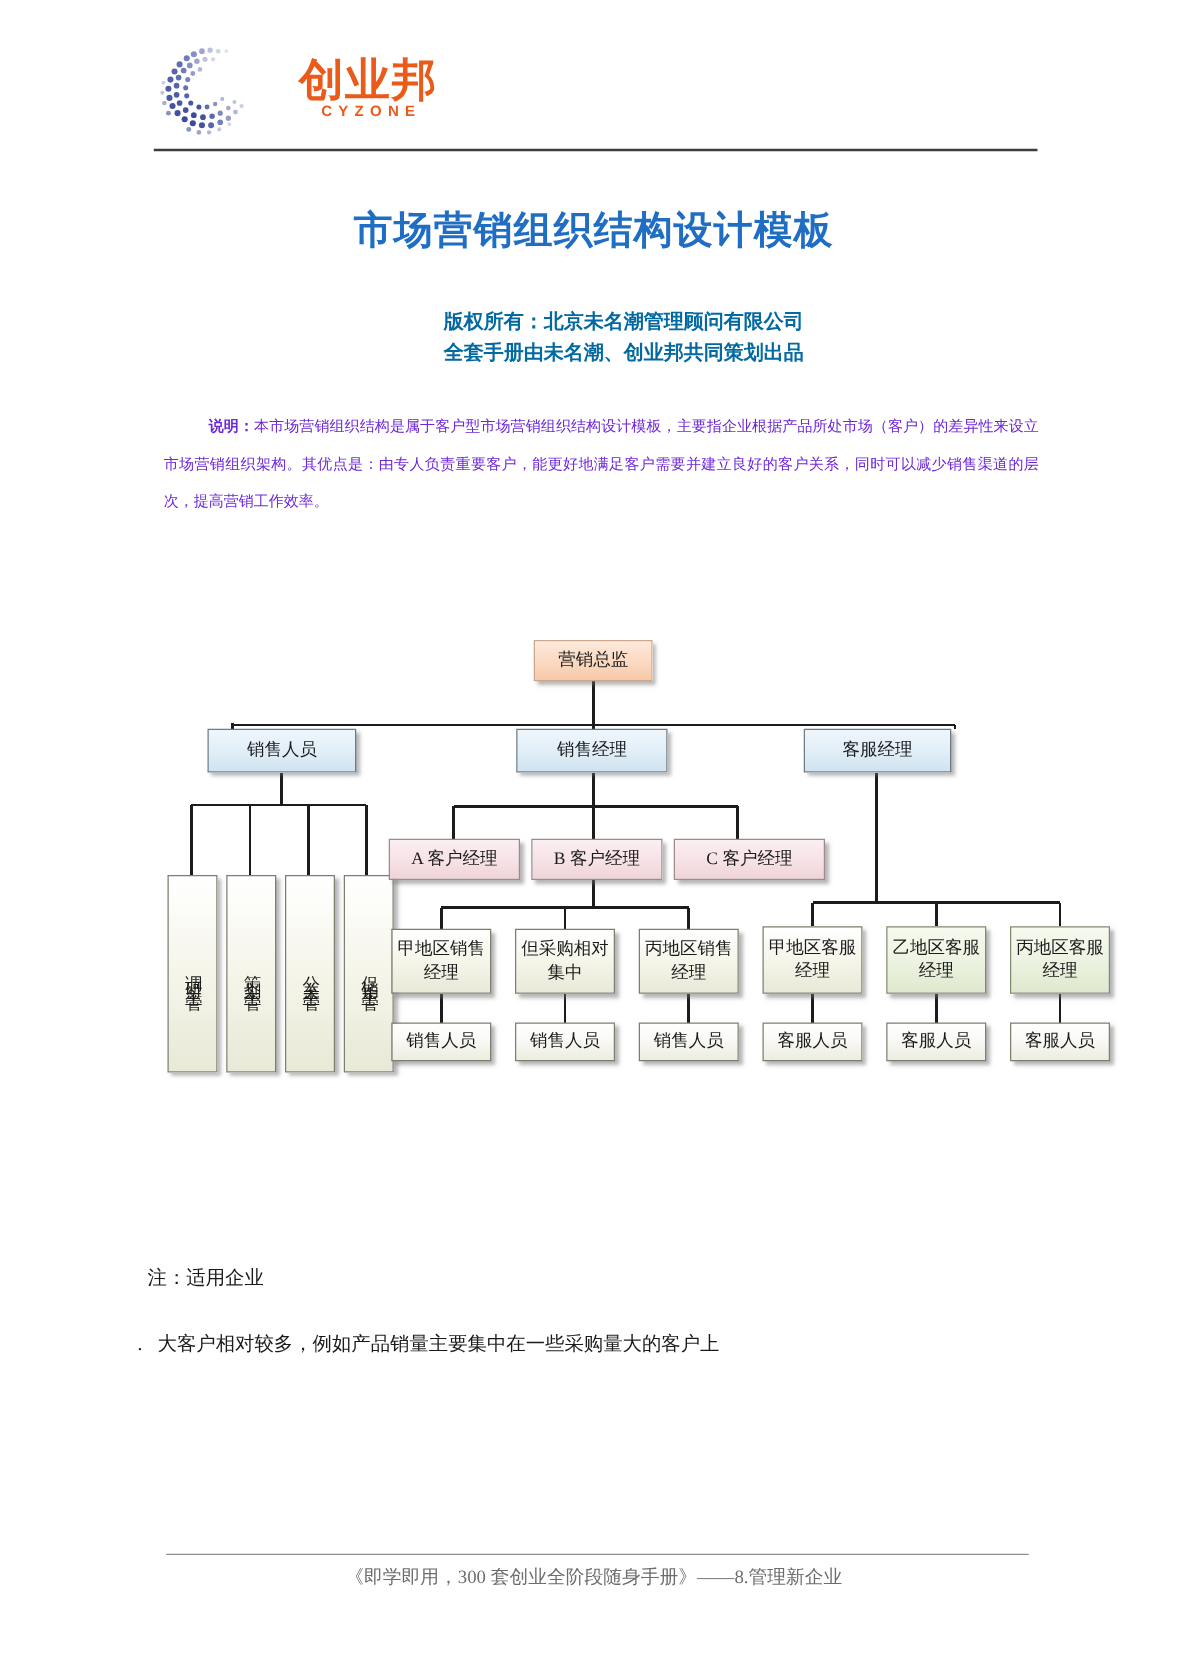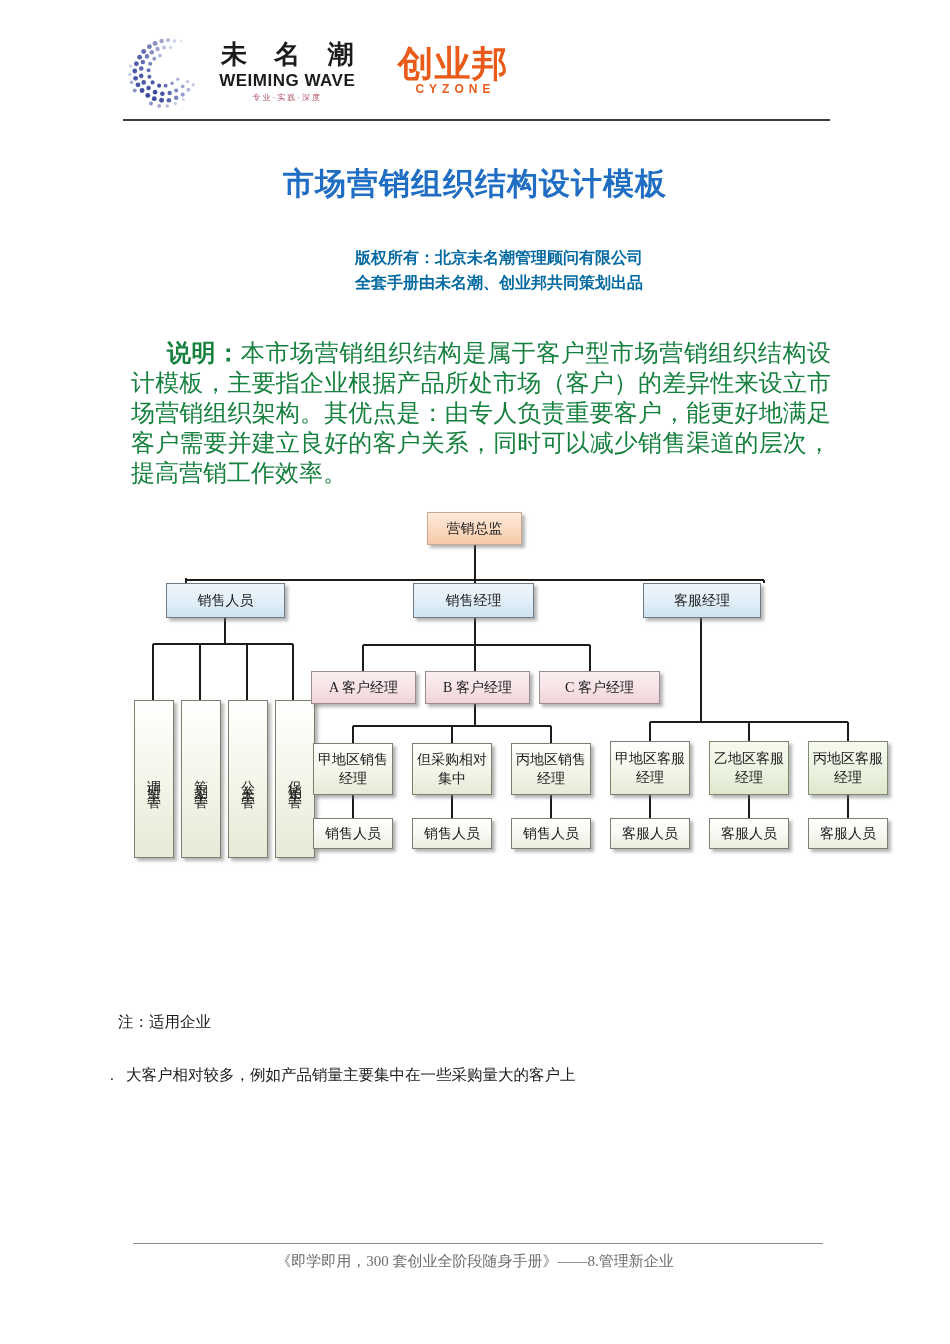--- a/index.html
+++ b/index.html
@@ -67,23 +67,23 @@
   }
   #copyright {
     position: absolute; left: 0; top: 245px; width: 950px;
     text-align: center; font-size: 16px; font-weight: 700;
     line-height: 25px; color: #0369a1; padding-left: 48px;
   }
   #copyright div { white-space: nowrap; }
 
   
   #description {
-    position: absolute; left: 131px; top: 338px; width: 700px;
-    font-size: 24px; line-height: 30px; text-align: justify;
-    text-indent: 36px; color: #15803d;
+    position: absolute; left: 131px; top: 326px; width: 700px;
+    font-size: 12px; line-height: 30px; text-align: justify;
+    text-indent: 36px; color: #6d28d9;
   }
   #description b { font-weight: 700; }
 
   
   #chart { position: absolute; left: 0; top: 0; width: 950px; height: 1344px;
            pointer-events: none; }
   #chart-nodes { position: absolute; left:0; top:0; width:950px; height:1344px; }
 
   .node {
     position: absolute;
@@ -196,25 +196,20 @@
         <circle cx="10" cy="62" r="2.2" opacity=".45"></circle>
           <circle cx="8" cy="52" r="2" opacity=".33"></circle>
         <circle cx="9" cy="42" r="1.9" opacity=".26"></circle>
           <circle cx="34" cy="88" r="2.4" opacity=".6"></circle>
         <circle cx="44" cy="91" r="2.3" opacity=".5"></circle>
           <circle cx="54" cy="91" r="2.1" opacity=".4"></circle>
         <circle cx="64" cy="88" r="2" opacity=".3"></circle>
           <circle cx="74" cy="83" r="1.9" opacity=".22"></circle>
       </g>
     </svg>
-    <div id="wm-text">
-      <div id="wm-cn">未 名 潮</div>
-      <div id="wm-en">WEIMING WAVE</div>
-      <div id="wm-slogan">专业·实践·深度</div>
-    </div>
     <div id="cy-logo">
       <div id="cy-cn">创业邦</div>
       <div id="cy-en">CYZONE</div>
     </div>
   </div>
   <div id="header-rule"></div>
 </div>
 
 <div id="doc-title">市场营销组织结构设计模板</div>
 

